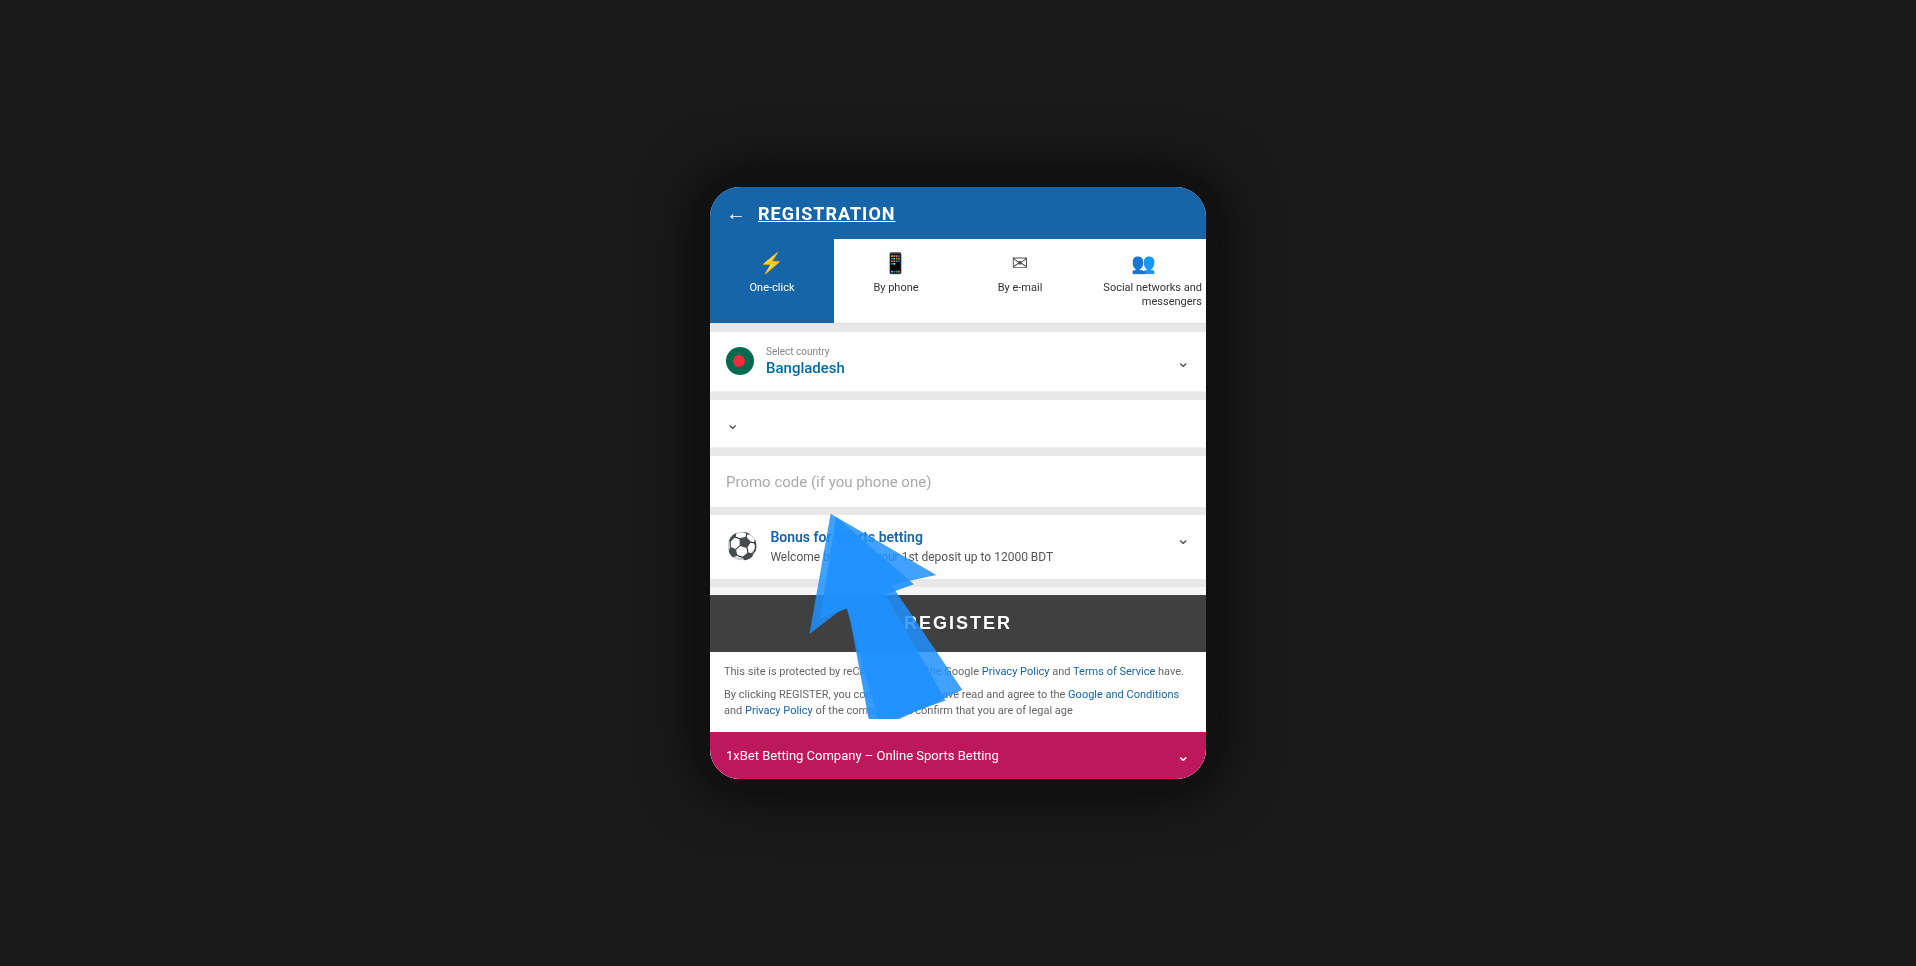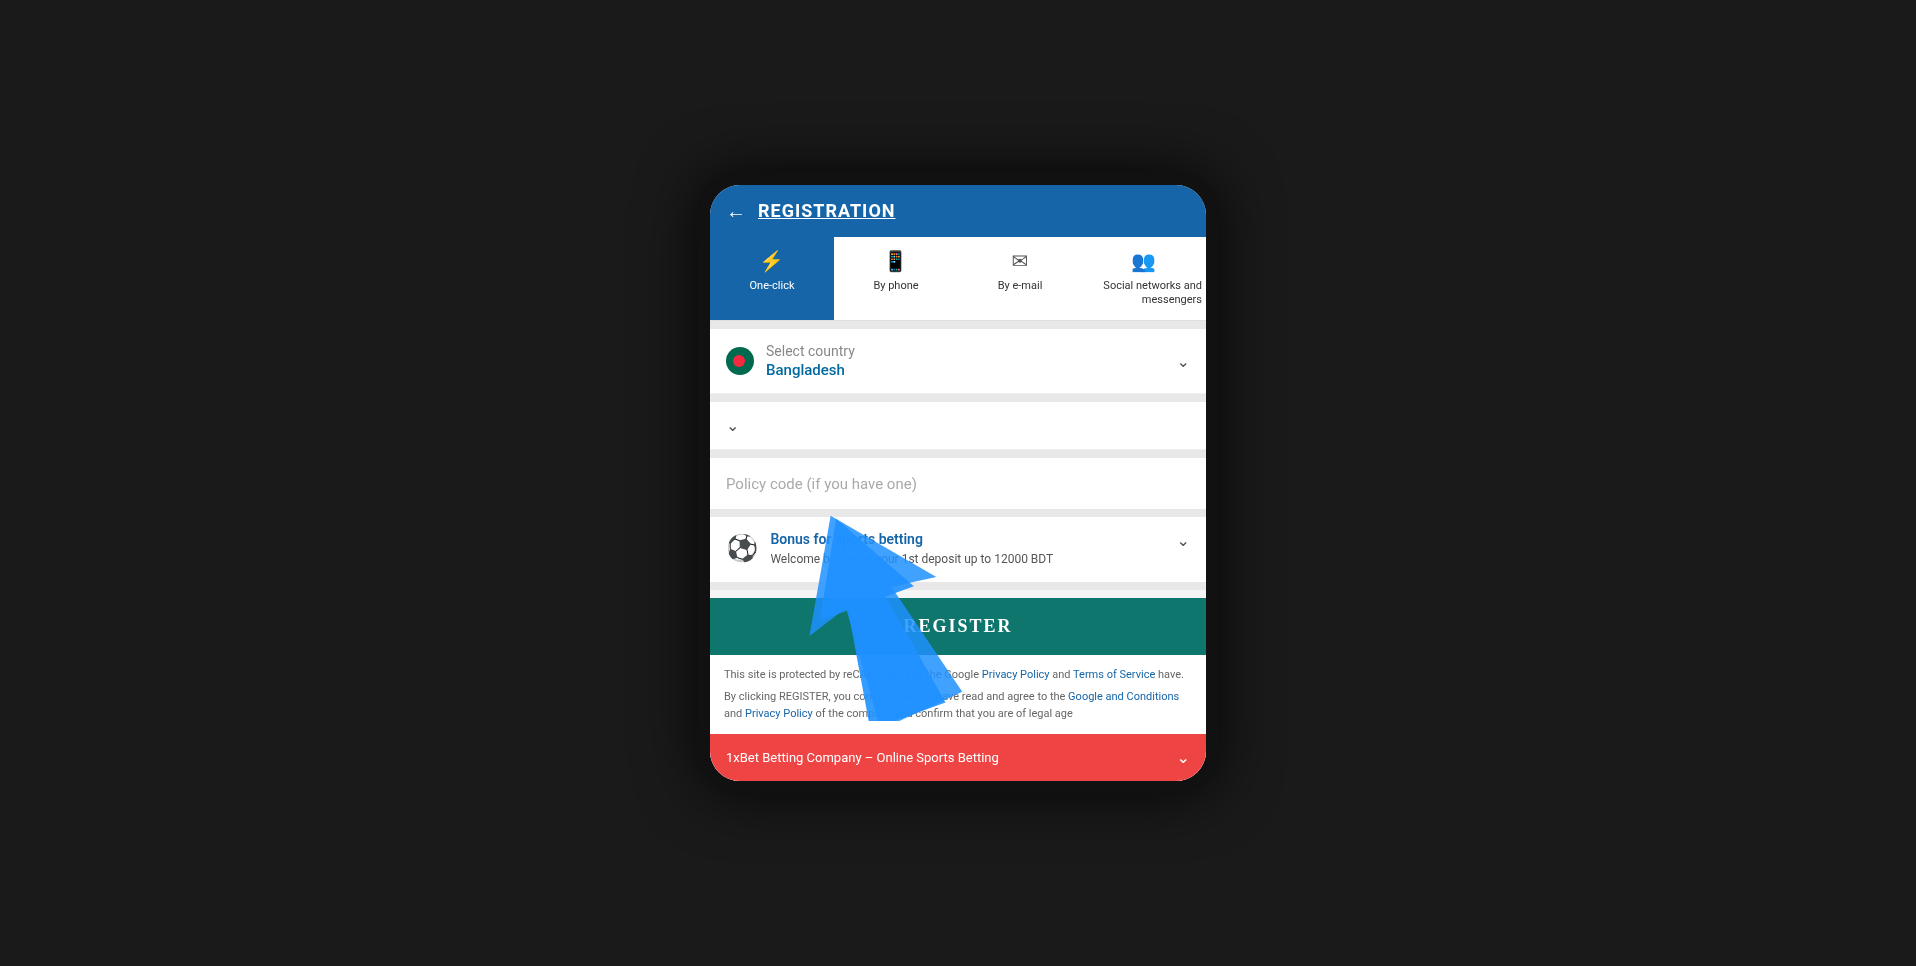--- a/index.html
+++ b/index.html
@@ -105,21 +105,21 @@
       display: flex;
       align-items: center;
       gap: 12px;
       flex: 1;
     }
     .field-content {
       display: flex;
       flex-direction: column;
     }
     .field-label {
-      font-size: 14px;
+      font-size: 10px;
       color: #888;
       margin-bottom: 2px;
     }
     .field-value {
       font-size: 15px;
       color: #0369a1;
       font-weight: 500;
     }
     .chevron-down {
       color: #555;
@@ -173,48 +173,47 @@
       font-weight: 600;
       margin-bottom: 4px;
     }
     .bonus-content .bonus-desc {
       font-size: 12px;
       color: #555;
       line-height: 1.4;
     }
     
     .register-btn {
-      background: #0f766e;
+      background: #404040;
       color: white;
       font-size: 18px;
       font-weight: 700;
       letter-spacing: 2px;
       padding: 18px;
       cursor: pointer;
       width: 100%;
       border: none;
       margin-top: 8px;
       position: relative;
-      font-family: Liberation Serif, serif;
     }
     
     .legal-text {
       background: white;
       padding: 12px 14px;
       font-size: 11px;
       color: #666;
       line-height: 1.5;
     }
     .legal-text a {
       color: #1565a8;
       text-decoration: none;
     }
     
     .footer-bar {
-      background: #ef4444;
+      background: #be185d;
       padding: 14px 16px;
       display: flex;
       justify-content: space-between;
       align-items: center;
       cursor: pointer;
     }
     .footer-text {
       color: white;
       font-size: 13px;
     }
@@ -292,21 +291,21 @@
 
       
       <div class="form-field">
         <span class="chevron-down">⌄</span>
       </div>
 
       <div class="form-divider"></div>
 
       
       <div class="promo-field">
-        <span class="promo-placeholder">Policy code (if you have one)</span>
+        <span class="promo-placeholder">Promo code (if you phone one)</span>
       </div>
 
       <div class="form-divider"></div>
 
       
       <div class="bonus-field">
         <div class="bonus-left">
           <span class="soccer-icon">⚽</span>
           <div class="bonus-content">
             <div class="bonus-title">Bonus for sports betting</div>

